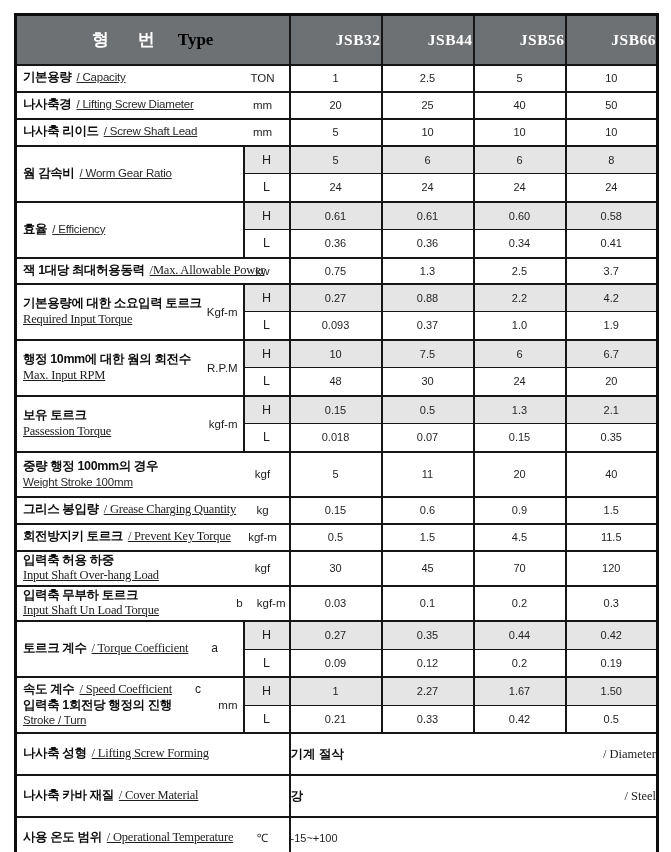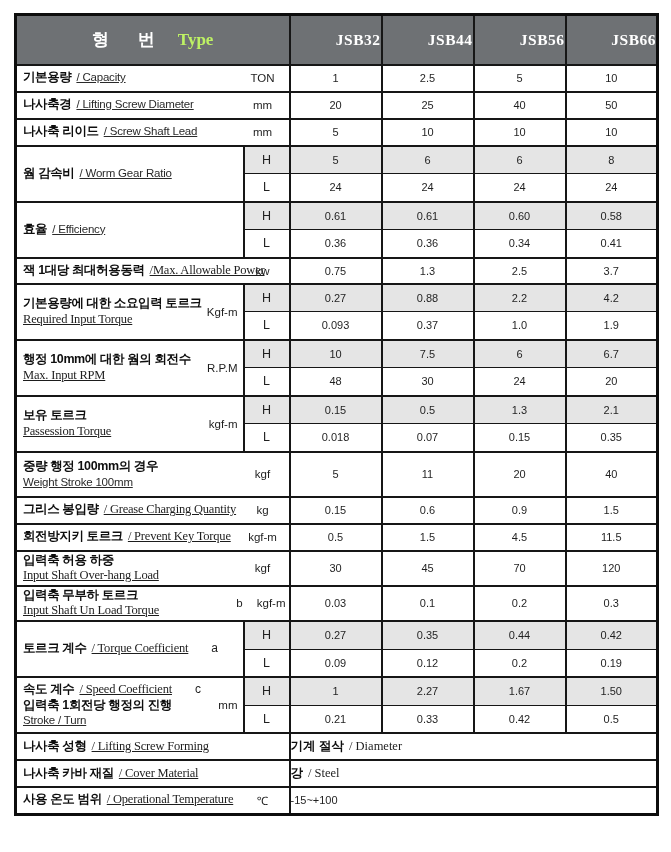--- a/index.html
+++ b/index.html
@@ -5,51 +5,51 @@
   html,body{margin:0;padding:0;background:#ffffff;}
   body{width:671px;height:852px;box-sizing:border-box;padding:13px 14px;
        font-family:"Liberation Sans",sans-serif;-webkit-font-smoothing:antialiased;}
   table{border-collapse:collapse;table-layout:fixed;width:643px;border:3px solid #0d0d0d;}
   th,td{border:2px solid #161616;padding:0;overflow:hidden;}
   
   thead tr{height:50px;}
   thead th{background:#6e7174;}
   .title-wrap{display:flex;justify-content:center;align-items:center;gap:22px;}
   .t-ko{color:#ffffff;font-weight:bold;font-size:17px;word-spacing:22px;letter-spacing:1px;}
-  .t-en{color:#bef264;font-weight:bold;font-size:17px;font-family:"Liberation Serif",serif;}
+  .t-en{color:#000000;font-weight:bold;font-size:17px;font-family:"Liberation Serif",serif;}
   .model{color:#fff;font-weight:bold;font-size:15.5px;font-family:"Liberation Serif",serif;
          text-align:right;letter-spacing:0.5px;}
   
   tr.r-single{height:27px;}
   tr.r-two{height:32px;margin-left:12px;}
   tr.r-sub{height:28px;}
   tr.r-compact{height:26px;}
   tr.r-tall{height:45px;}
-  tr.r-span{height:27px;}
+  tr.r-span{height:42px;}
   
   td.label{background:#fff;}
   .labwrap{display:flex;align-items:center;height:100%;padding:1px 3px 1px 6px;}
   .lines{flex:1;display:flex;flex-direction:column;justify-content:center;min-width:0;}
   .line{display:flex;align-items:baseline;gap:5px;white-space:nowrap;line-height:1.25;}
   .ko{font-weight:bold;font-size:12.5px;color:#0e0e0e;letter-spacing:-0.4px;}
   .en{font-family:"Liberation Serif",serif;font-size:12.5px;color:#1d1d1d;letter-spacing:-0.2px;text-decoration:underline;}
   .en.sans{font-family:"Liberation Sans",sans-serif;font-size:11.5px;color:#2a2a2a;}
   .note{font-size:12px;color:#1d1d1d;margin-left:18px;}
   .lright{margin-left:auto;font-size:11.5px;color:#1d1d1d;}
   .uzone{min-width:46px;display:flex;justify-content:center;align-items:flex-end;gap:14px;}
   .uedge{display:flex;align-items:center;padding-right:2px;}
   .unit{font-size:11.5px;color:#1d1d1d;white-space:nowrap;}
   
   td.val{text-align:center;font-size:11px;color:#1f1f1f;background:#fff;}
   td.hl{text-align:center;font-size:12.5px;color:#1f1f1f;background:#fff;}
   td.shaded{background:#e5e5e5;}
   td.thin-b{border-bottom-width:1px;}
   td.thin-t{border-top-width:1px;}
   td.spanval{text-align:center;background:#fff;}
-  .spanwrap{display:flex;justify-content:flex-start;align-items:baseline;gap:5px;}
+  .spanwrap{display:flex;justify-content:space-between;align-items:baseline;gap:5px;}
   .sv-ko{font-weight:bold;font-size:12.5px;color:#0e0e0e;}
   .sv-en{font-family:"Liberation Serif",serif;font-size:12.5px;color:#1d1d1d;}
   .sv-text{font-size:11px;color:#1f1f1f;}
 </style>
 </head>
 <body>
 
 <table>
   <colgroup>
     <col style="width:228px">

